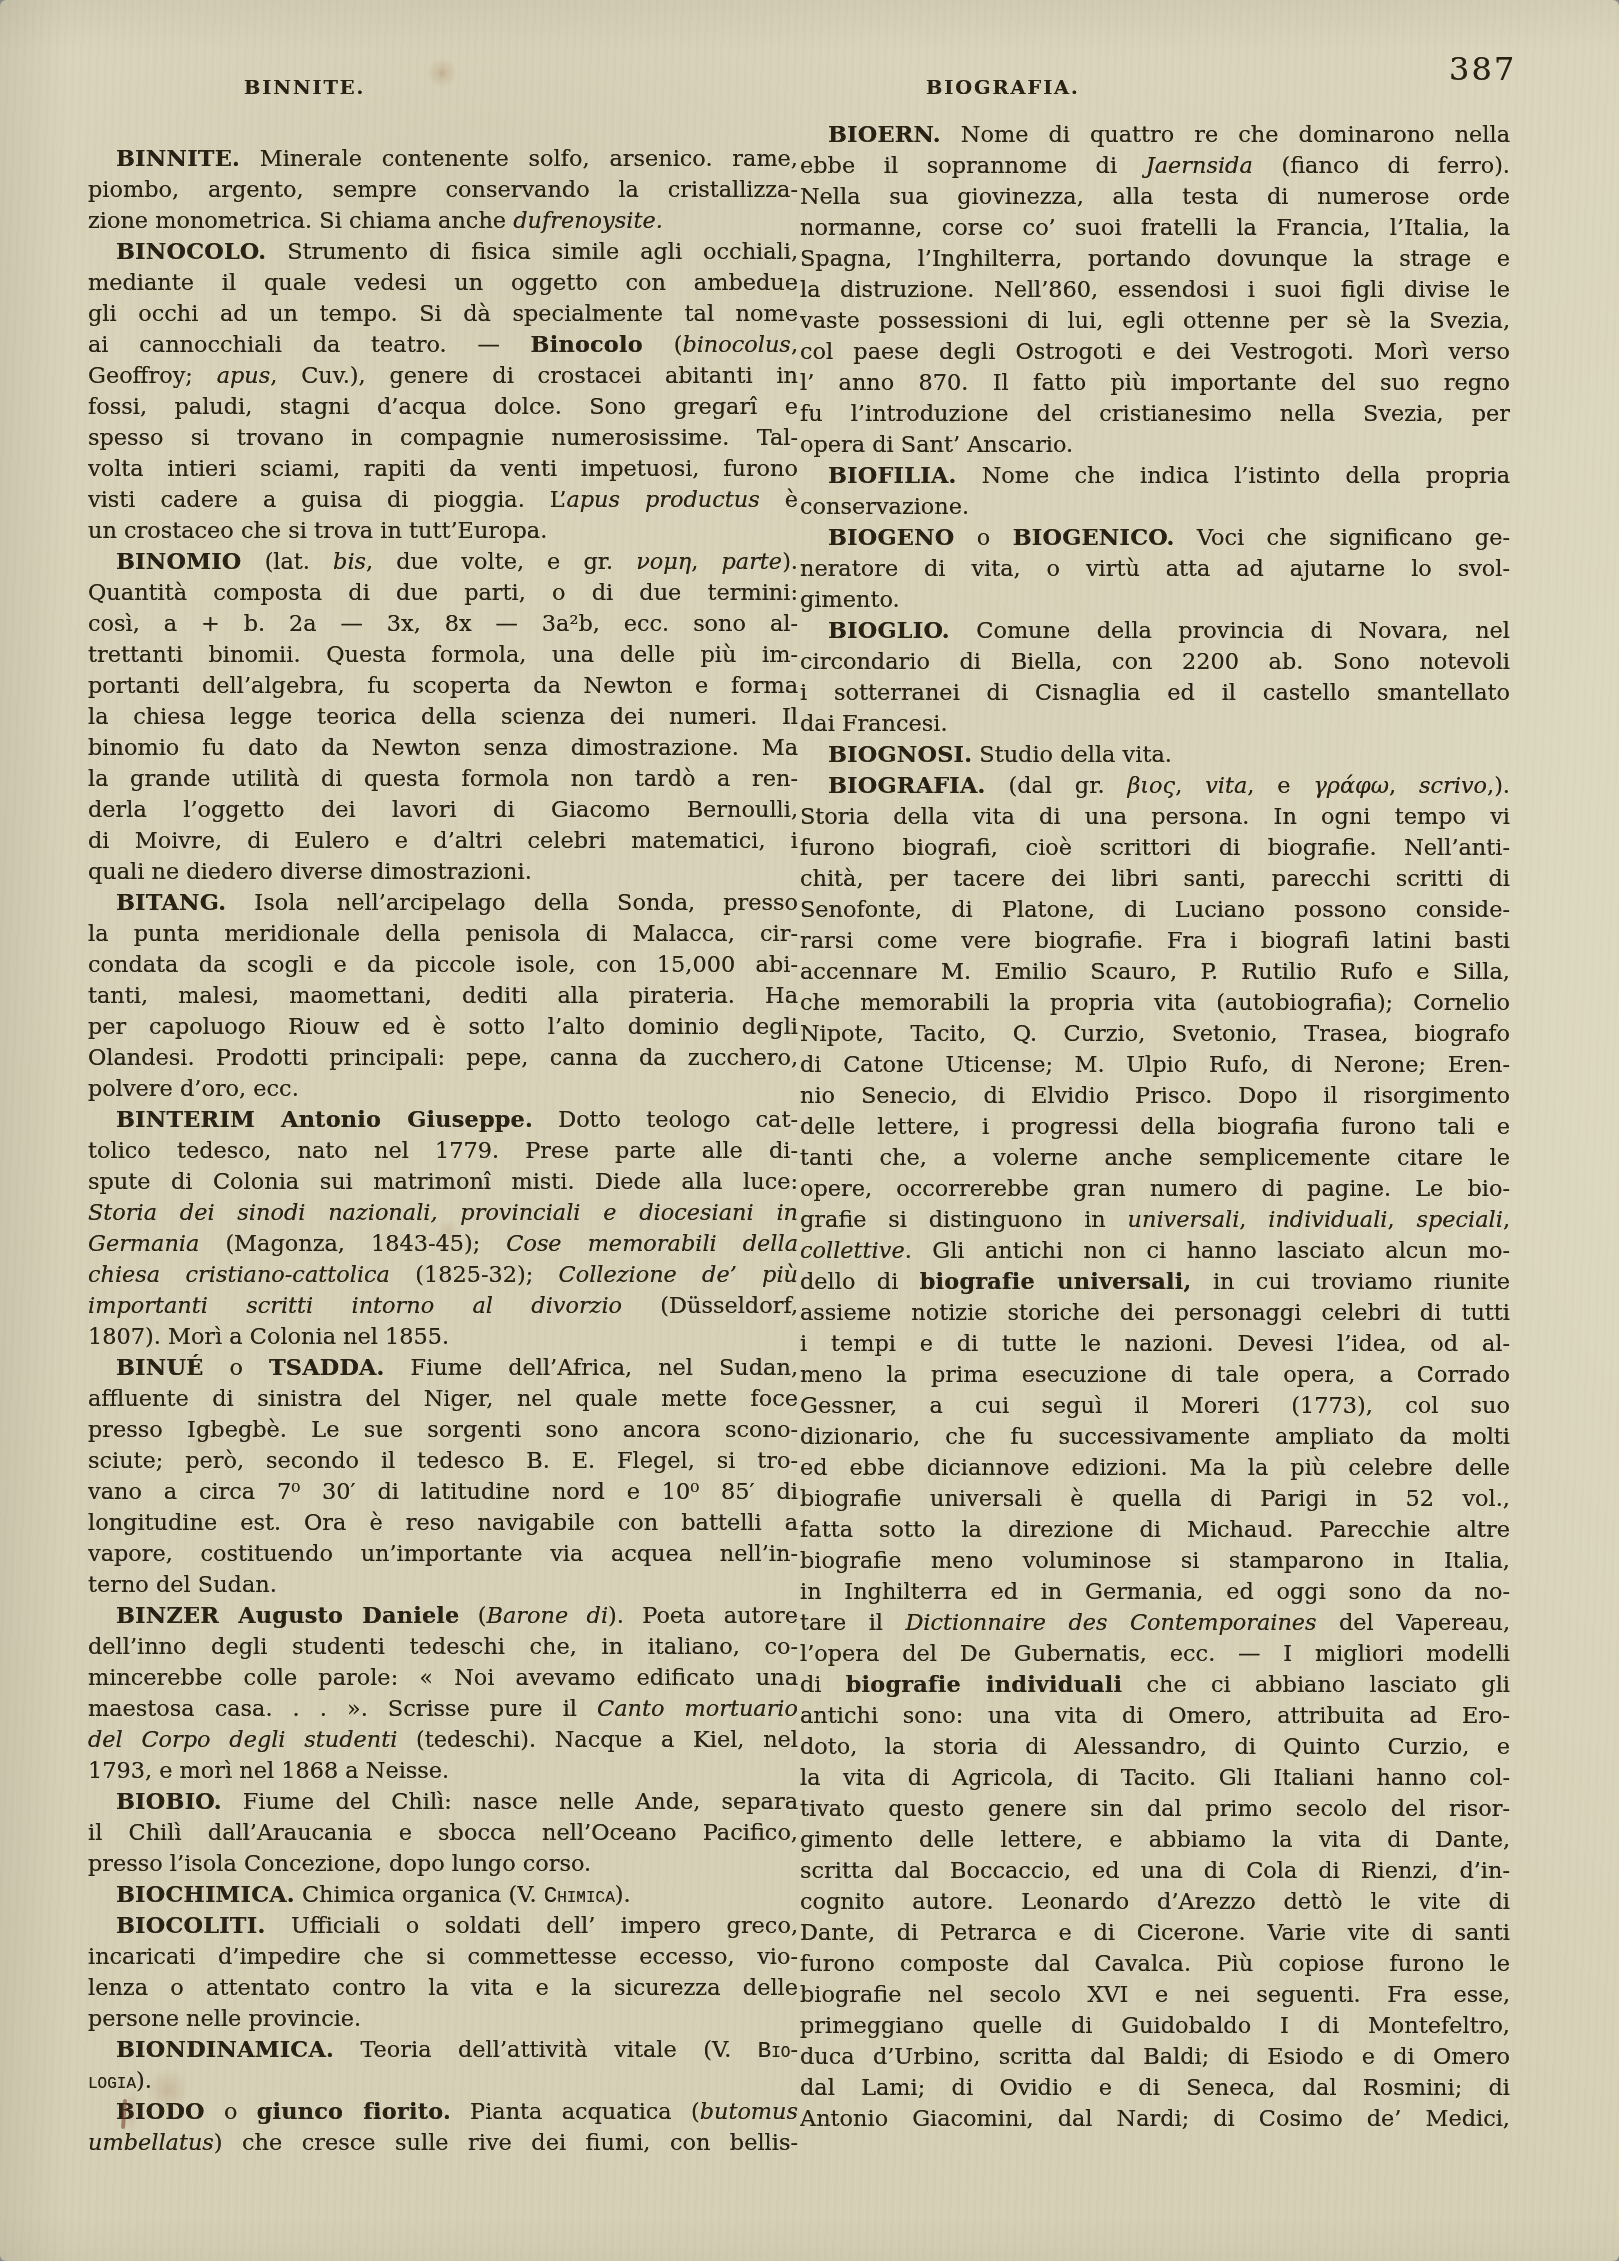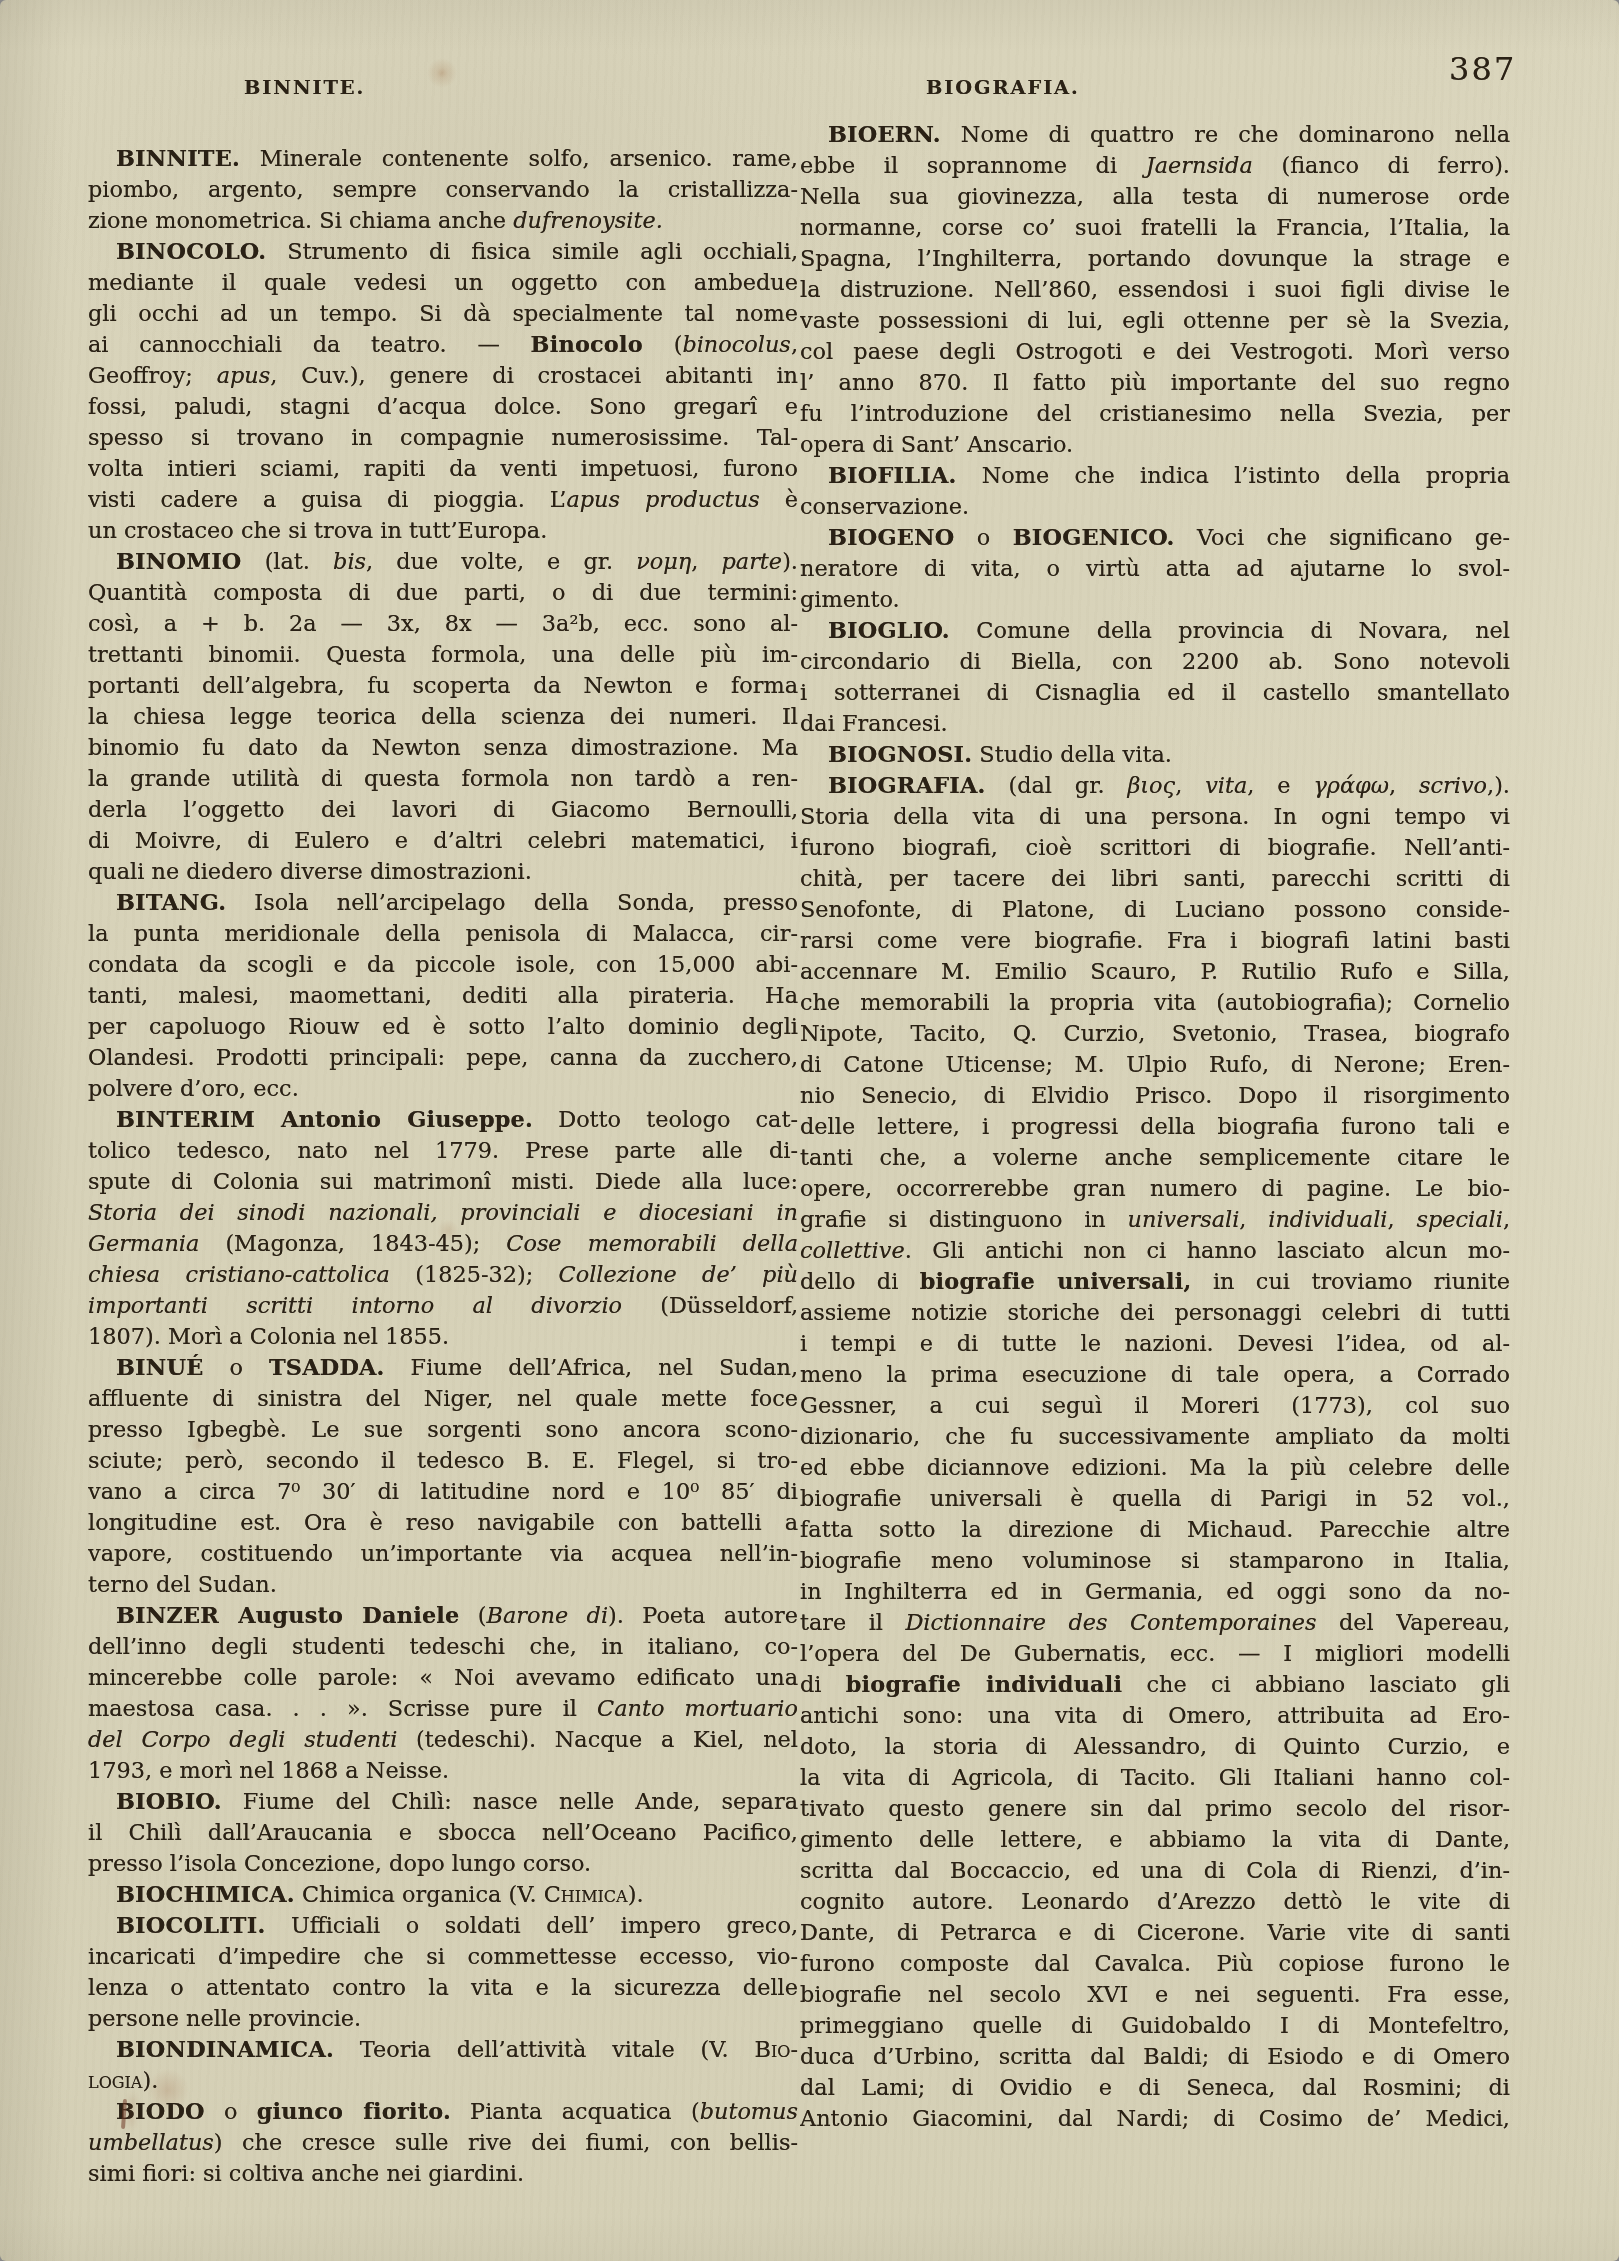--- a/index.html
+++ b/index.html
@@ -57,21 +57,21 @@
     height: 31px;
     line-height: 31px;
     text-align: justify;
     text-align-last: justify;
     overflow: hidden;
     text-shadow: 0 0 0.5px rgba(42,33,21,.65);
   }
   .line.end { text-align-last: left; }
   .line.ind { text-indent: 28px; }
   .line b { font-weight: bold; letter-spacing: 0.2px; }
-  .sc { font-variant: small-caps; }
+  .sc { font-variant: small-caps; font-family: Liberation Mono, monospace; }
   .pen-mark {
     position: absolute;
     left: 122px;
     top: 2099px;
     width: 3.7px;
     height: 30px;
     background: rgba(112,58,38,.55);
     border-radius: 2.2px;
     transform: rotate(4deg);
     box-shadow: 7.5px -3px 6px rgba(146,90,58,.22);
@@ -144,21 +144,20 @@
       <div class="line end">presso l’isola Concezione, dopo lungo corso.</div>
       <div class="line ind end"><b>BIOCHIMICA.</b> Chimica organica (V. <span class="sc">Chimica</span>).</div>
       <div class="line ind"><b>BIOCOLITI.</b> Ufficiali o soldati dell’ impero greco,</div>
       <div class="line">incaricati d’impedire che si commettesse eccesso, vio-</div>
       <div class="line">lenza o attentato contro la vita e la sicurezza delle</div>
       <div class="line end">persone nelle provincie.</div>
       <div class="line ind"><b>BIONDINAMICA.</b> Teoria dell’attività vitale (V. <span class="sc">Bio</span>-</div>
       <div class="line end"><span class="sc">logia</span>).</div>
       <div class="line ind"><b>BIODO</b> o <b>giunco fiorito.</b> Pianta acquatica (<i>butomus</i></div>
       <div class="line"><i>umbellatus</i>) che cresce sulle rive dei fiumi, con bellis-</div>
-      <div class="line end">simi fiori: si coltiva anche nei giardini.</div>
     </div>
 
   <div class="col" id="col-right">
       <div class="line ind"><b>BIOERN.</b> Nome di quattro re che dominarono nella</div>
       <div class="line">ebbe il soprannome di <i>Jaernsida</i> (fianco di ferro).</div>
       <div class="line">Nella sua giovinezza, alla testa di numerose orde</div>
       <div class="line">normanne, corse co’ suoi fratelli la Francia, l’Italia, la</div>
       <div class="line">Spagna, l’Inghilterra, portando dovunque la strage e</div>
       <div class="line">la distruzione. Nell’860, essendosi i suoi figli divise le</div>
       <div class="line">vaste possessioni di lui, egli ottenne per sè la Svezia,</div>

